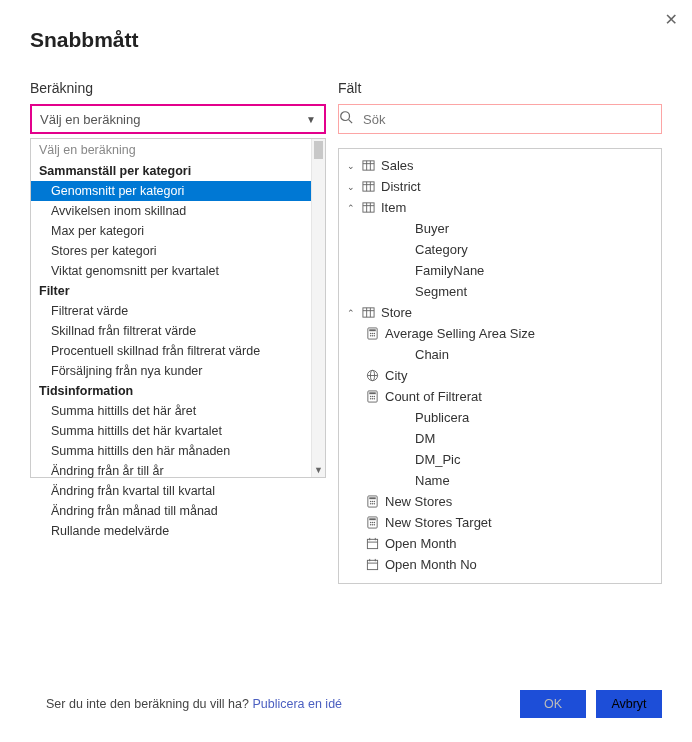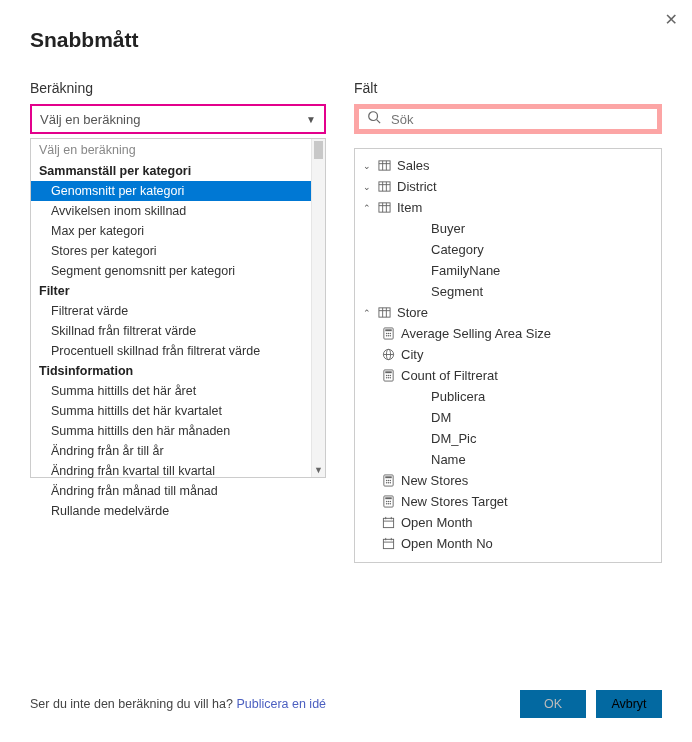--- a/index.html
+++ b/index.html
@@ -1,52 +1,52 @@
 <!DOCTYPE html>
 <html><head>
 <meta charset="utf-8">
 <style>
 * { box-sizing: border-box; font-family: "Segoe UI", Arial, sans-serif; }
 body { margin: 0; background: #fff; width: 692px; height: 742px; position: relative; }
 .close { position: absolute; top: 10px; right: 14px; font-size: 16px; color: #666; cursor: pointer; }
 .dialog { padding: 28px 30px 0 30px; }
 h1 { font-size: 21px; font-weight: 700; margin: 0 0 28px 0; color: #222; }
-.cols { display: flex; gap: 28px; }
+.cols { display: flex; gap: 12px; }
 .left { flex: 0 0 296px; }
 .right { flex: 1; }
 .section-label { font-size: 14px; color: #333; margin-bottom: 8px; }
 .combo { border: 2px solid #e3008c; height: 30px; display: flex; align-items: center; padding: 0 8px; justify-content: space-between; color: #555; font-size: 13px; cursor: pointer; }
 .combo .arrow { font-size: 10px; }
 .dropdown { border: 1px solid #ccc; margin-top: 4px; max-height: 340px; position: relative; font-size: 12.5px; }
 .dd-inner { overflow: hidden; }
 .dd-prompt { color: #888; padding: 4px 8px; }
 .dd-group { font-weight: 700; padding: 3px 8px; color: #222; }
 .dd-item { padding: 3px 8px 3px 20px; color: #333; cursor: pointer; }
 .dd-item.sel { background: #0078d4; color: #ffffff; }
 .scrollbar { position: absolute; right: 0; top: 0; bottom: 0; width: 14px; background: #f4f4f4; border-left: 1px solid #e6e6e6; }
 .scrollbar .thumb { position: absolute; left: 2px; right: 2px; top: 2px; height: 18px; background: #c8c8c8; }
 .scrollbar .arrow-btn { position: absolute; left: 0; right: 0; height: 14px; font-size: 9px; text-align: center; color: #666; line-height: 14px; }
 .scrollbar .up { top: 0; }
 .scrollbar .down { bottom: 0; }
-.search { border: 5px solid #fca5a5; height: 30px; display: flex; align-items: center; padding: 0 8px; gap: 8px; }
+.search { border: 1px solid #fca5a5; height: 30px; display: flex; align-items: center; padding: 0 0; gap: 8px; }
 .search svg { width: 14px; height: 14px; }
 .search input { border: none; outline: none; font-size: 13px; flex: 1; color: #555; }
 .tree { border: 1px solid #ccc; margin-top: 14px; padding: 6px 4px 8px 4px; font-size: 13px; color: #333; max-height: 480px; overflow: hidden; }
 .tree-row { display: flex; align-items: center; height: 21px; padding-left: 4px; cursor: pointer; }
 .tree-row .chev { width: 12px; font-size: 9px; color: #555; display: inline-block; }
 .tree-row .ico { width: 18px; display: inline-flex; align-items: center; justify-content: center; }
 .tree-row .ico svg { width: 13px; height: 13px; }
 .tree-row .lbl { padding-left: 4px; }
 .indent1 { padding-left: 20px; }
 .indent2 { padding-left: 50px; }
-.footer { position: absolute; bottom: 0; left: 0; right: 0; padding: 14px 30px 24px 30px; display: flex; align-items: center; justify-content: space-between; font-size: 12.5px; }
+.footer { position: absolute; bottom: 0; left: 16px; right: 0; padding: 14px 30px 24px 30px; display: flex; align-items: center; justify-content: space-between; font-size: 12.5px; }
 .footer .hint { color: #444; }
 .footer .hint a { color: #4b5fc0; text-decoration: none; cursor: pointer; }
 .footer .btns { display: flex; gap: 10px; }
-.footer button { min-width: 66px; height: 28px; border: none; background: #0369a1; font-size: 12.5px; cursor: pointer; }
+.footer button { min-width: 66px; height: 28px; border: none; background: #1d4ed8; font-size: 12.5px; cursor: pointer; }
 .footer button.disabled { color: #bbb; cursor: default; }
 </style>
 </head>
 <body>
 
 <span class="close">✕</span>
 
 <div class="dialog">
   <h1>Snabbmått</h1>
 
@@ -61,25 +61,26 @@
       </div>
 
       <div class="dropdown">
         <div class="dd-inner" id="dd-inner">
             <div class="dd-prompt">Välj en beräkning</div>
             <div class="dd-group">Sammanställ per kategori</div>
             <div class="dd-item sel">Genomsnitt per kategori</div>
             <div class="dd-item">Avvikelsen inom skillnad</div>
             <div class="dd-item">Max per kategori</div>
             <div class="dd-item">Stores per kategori</div>
-            <div class="dd-item">Segment genomsnitt per kategori</div>
+            <div class="dd-item">Viktat genomsnitt per kvartalet</div>
             <div class="dd-group">Filter</div>
             <div class="dd-item">Filtrerat värde</div>
             <div class="dd-item">Skillnad från filtrerat värde</div>
             <div class="dd-item">Procentuell skillnad från filtrerat värde</div>
+            <div class="dd-item">Försäljning från nya kunder</div>
             <div class="dd-group">Tidsinformation</div>
             <div class="dd-item">Summa hittills det här året</div>
             <div class="dd-item">Summa hittills det här kvartalet</div>
             <div class="dd-item">Summa hittills den här månaden</div>
             <div class="dd-item">Ändring från år till år</div>
             <div class="dd-item">Ändring från kvartal till kvartal</div>
             <div class="dd-item">Ändring från månad till månad</div>
             <div class="dd-item">Rullande medelvärde</div>
           </div>
         <div class="scrollbar">
@@ -176,20 +177,24 @@
                 <circle cx="5" cy="7" r="0.8"></circle>
                 <circle cx="7" cy="7" r="0.8"></circle>
                 <circle cx="9" cy="7" r="0.8"></circle>
                 <circle cx="5" cy="9.5" r="0.8"></circle>
                 <circle cx="7" cy="9.5" r="0.8"></circle>
                 <circle cx="9" cy="9.5" r="0.8"></circle>
               </svg>
             </span>
             <span class="lbl">Average Selling Area Size</span>
           </div>
+          <div class="tree-row indent2">
+            <span class="ico"></span>
+            <span class="lbl">Chain</span>
+          </div>
           <div class="tree-row indent1">
             <span class="ico">
               <svg viewBox="0 0 14 14" fill="none" stroke="#666" stroke-width="1">
                 <circle cx="7" cy="7" r="5.5"></circle>
                 <ellipse cx="7" cy="7" rx="2.2" ry="5.5"></ellipse>
                 <line x1="1.5" y1="7" x2="12.5" y2="7"></line>
               </svg>
             </span>
             <span class="lbl">City</span>
           </div>

